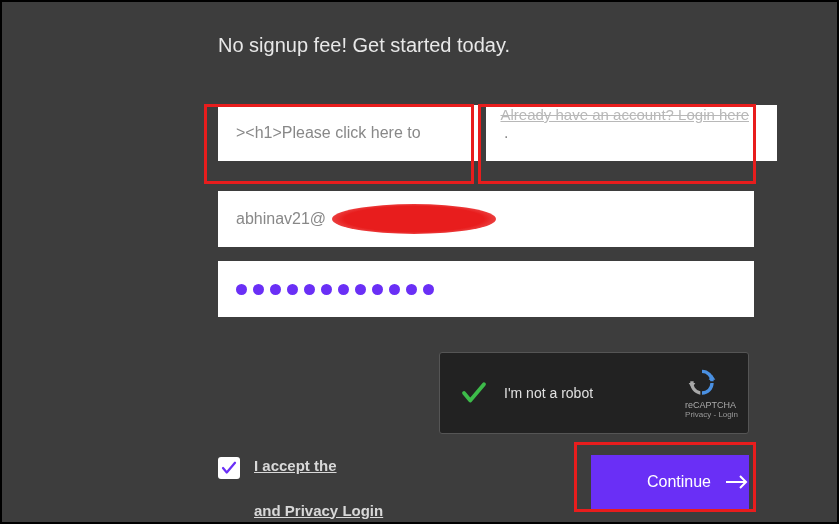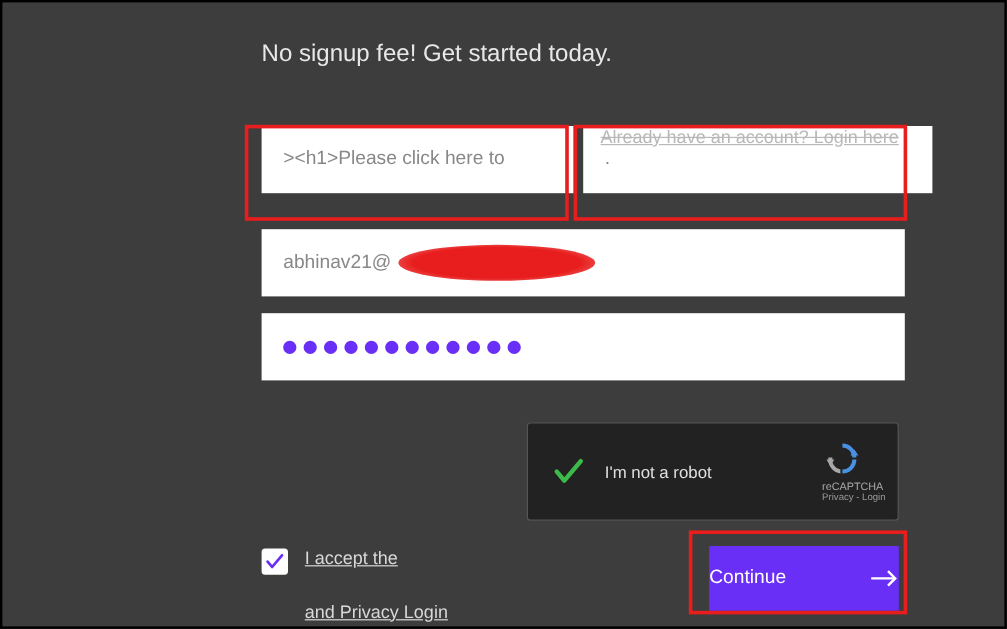--- a/index.html
+++ b/index.html
@@ -158,20 +158,21 @@
       left: 216px;
       right: 88px;
       display: flex;
       align-items: flex-start;
       justify-content: space-between;
     }
     .terms {
       display: flex;
       align-items: flex-start;
       gap: 14px;
+      font-weight: bold;
     }
     .checkbox {
       width: 22px;
       height: 22px;
       background: #fff;
       border-radius: 3px;
       display: flex;
       align-items: center;
       justify-content: center;
       margin-top: 2px;
@@ -185,21 +186,21 @@
     }
     .continue-btn {
       width: 158px;
       height: 54px;
       background: #6a2ff6;
       border: none;
       color: #fff;
       font-size: 16px;
       display: flex;
       align-items: center;
-      justify-content: space-between;
+      justify-content: flex-end;
       gap: 14px;
       cursor: pointer;
       font-family: inherit;
     }
     .arrow-ico { width: 24px; height: 16px; }
   </style>
 </head>
 <body>
 
 <div class="container">

